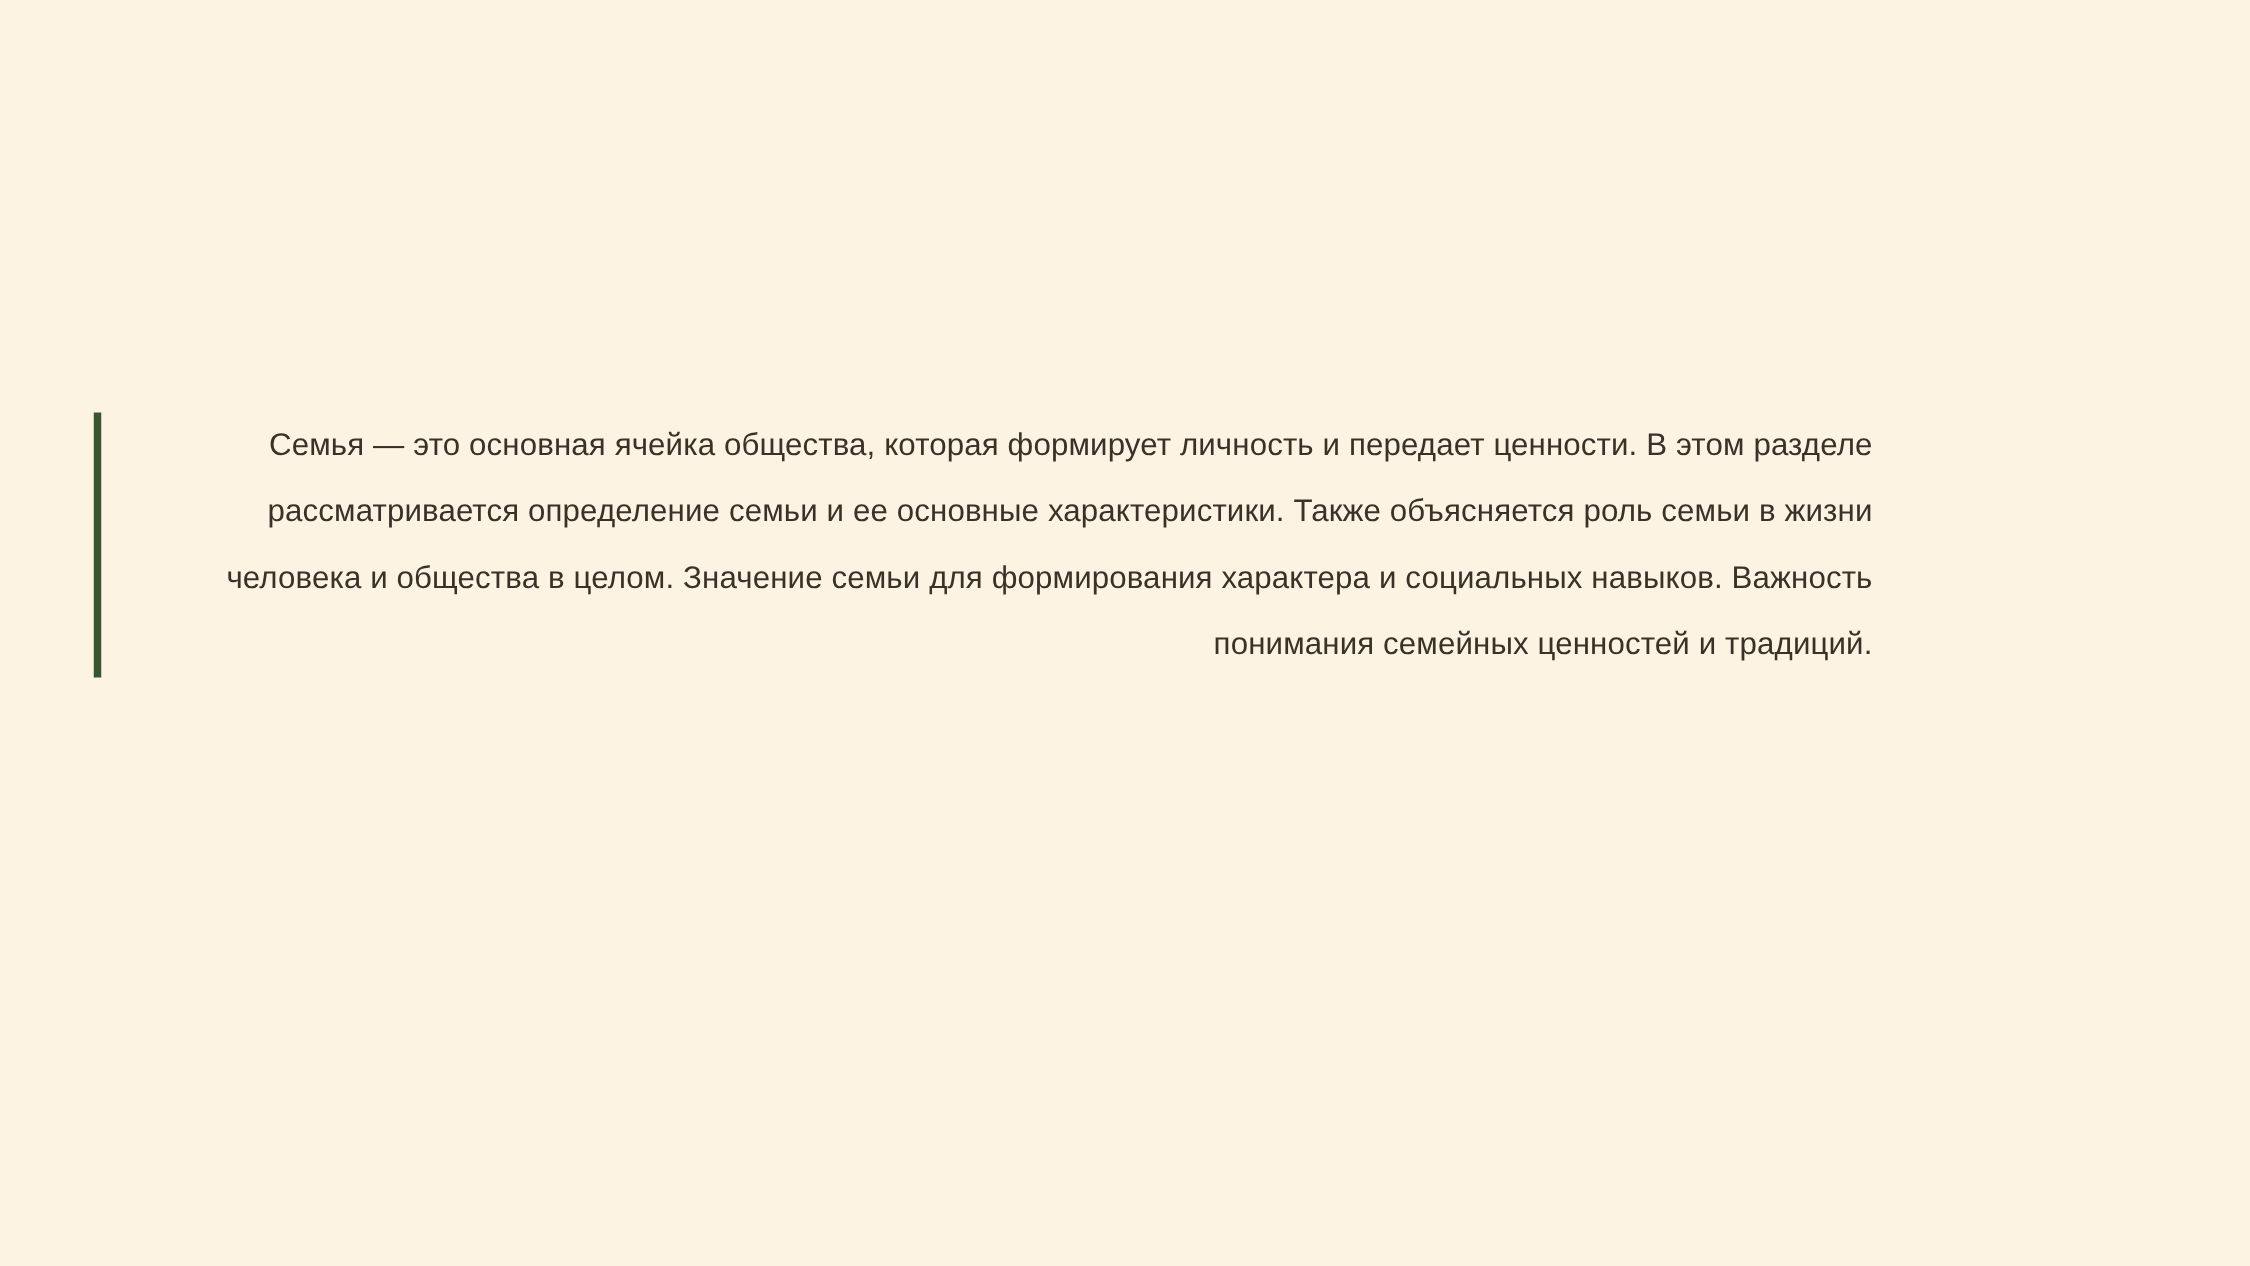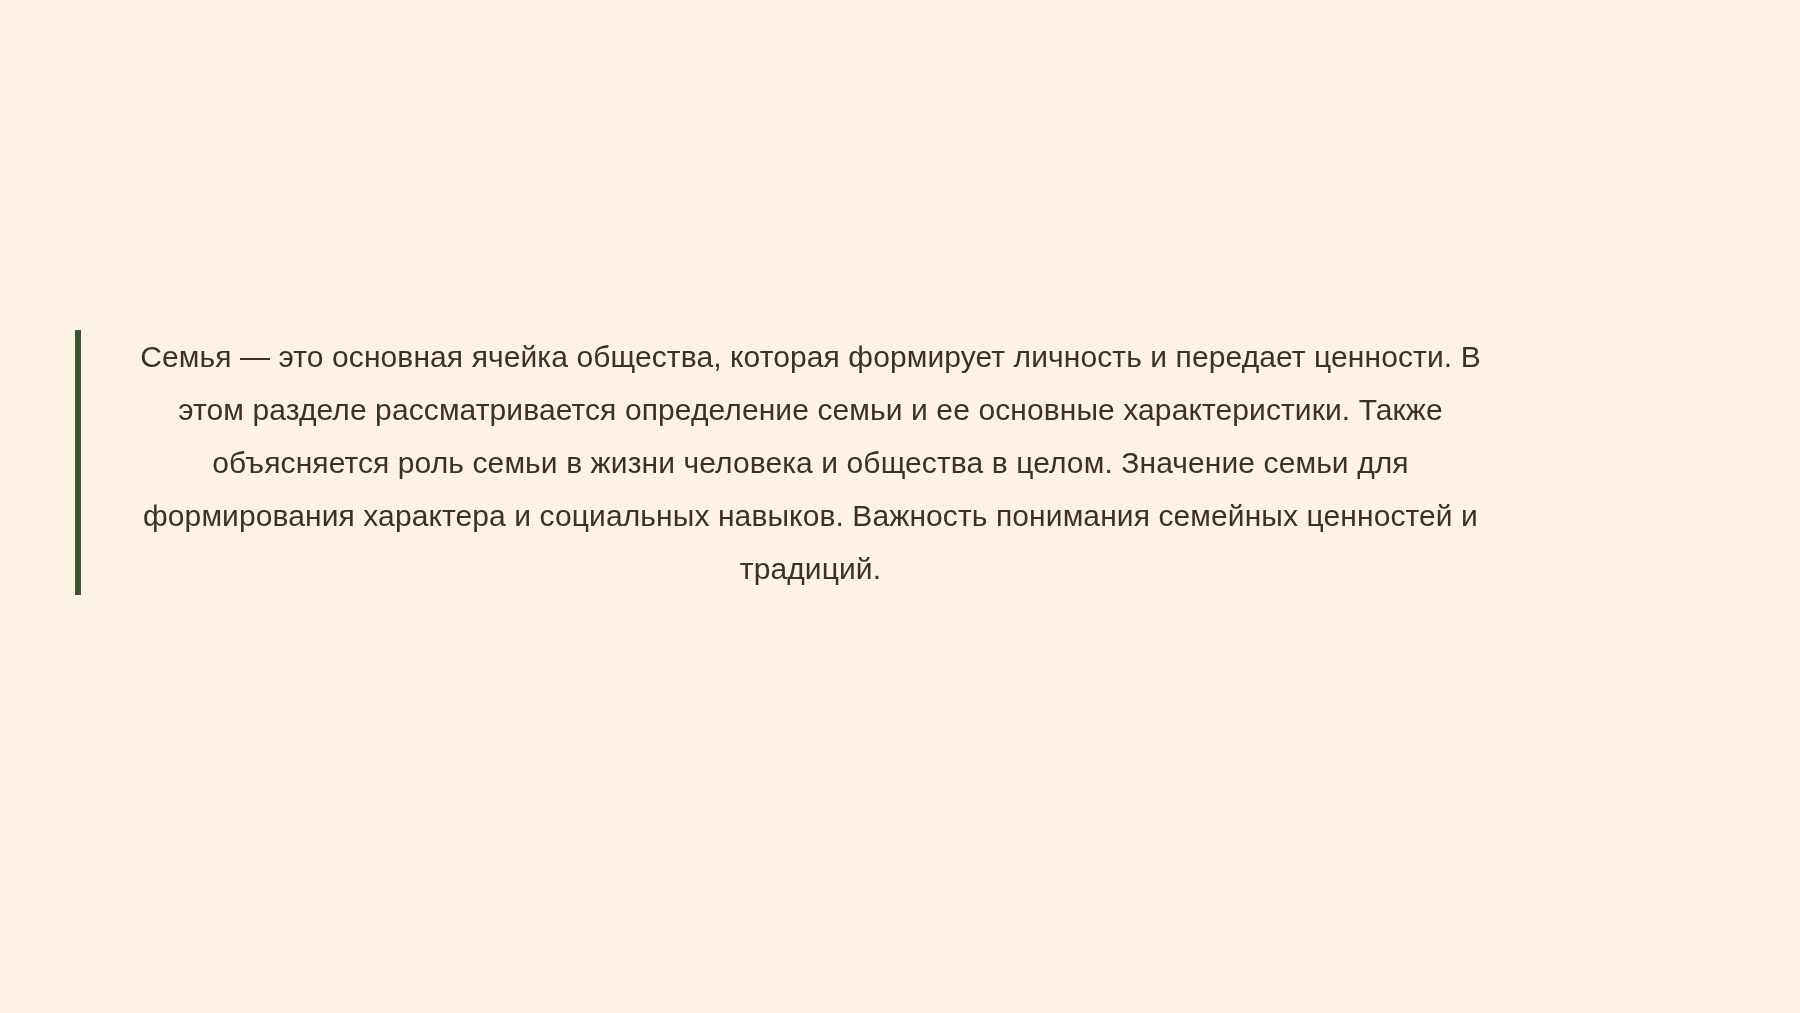--- a/index.html
+++ b/index.html
@@ -54,26 +54,26 @@
     width: 6px;
     background: #3b5430;
     border-radius: 0;
   }
 
   .body-text {
     margin: 0;
     padding: 0 0 0 42px;
     font-family: "Liberation Sans", sans-serif;
     font-weight: 400;
-    font-size: 30px;
+    font-size: 25px;
     line-height: 53px;
     color: #3b3128;
     letter-spacing: 0.1px;
     max-width: 1375px;
-    text-align: center;
+    text-align: right;
   }
 </style>
 </head>
 <body>
 
 <div class="slide" style="background: rgb(253, 243, 227);">
 
   <div class="content-block">
 
 

